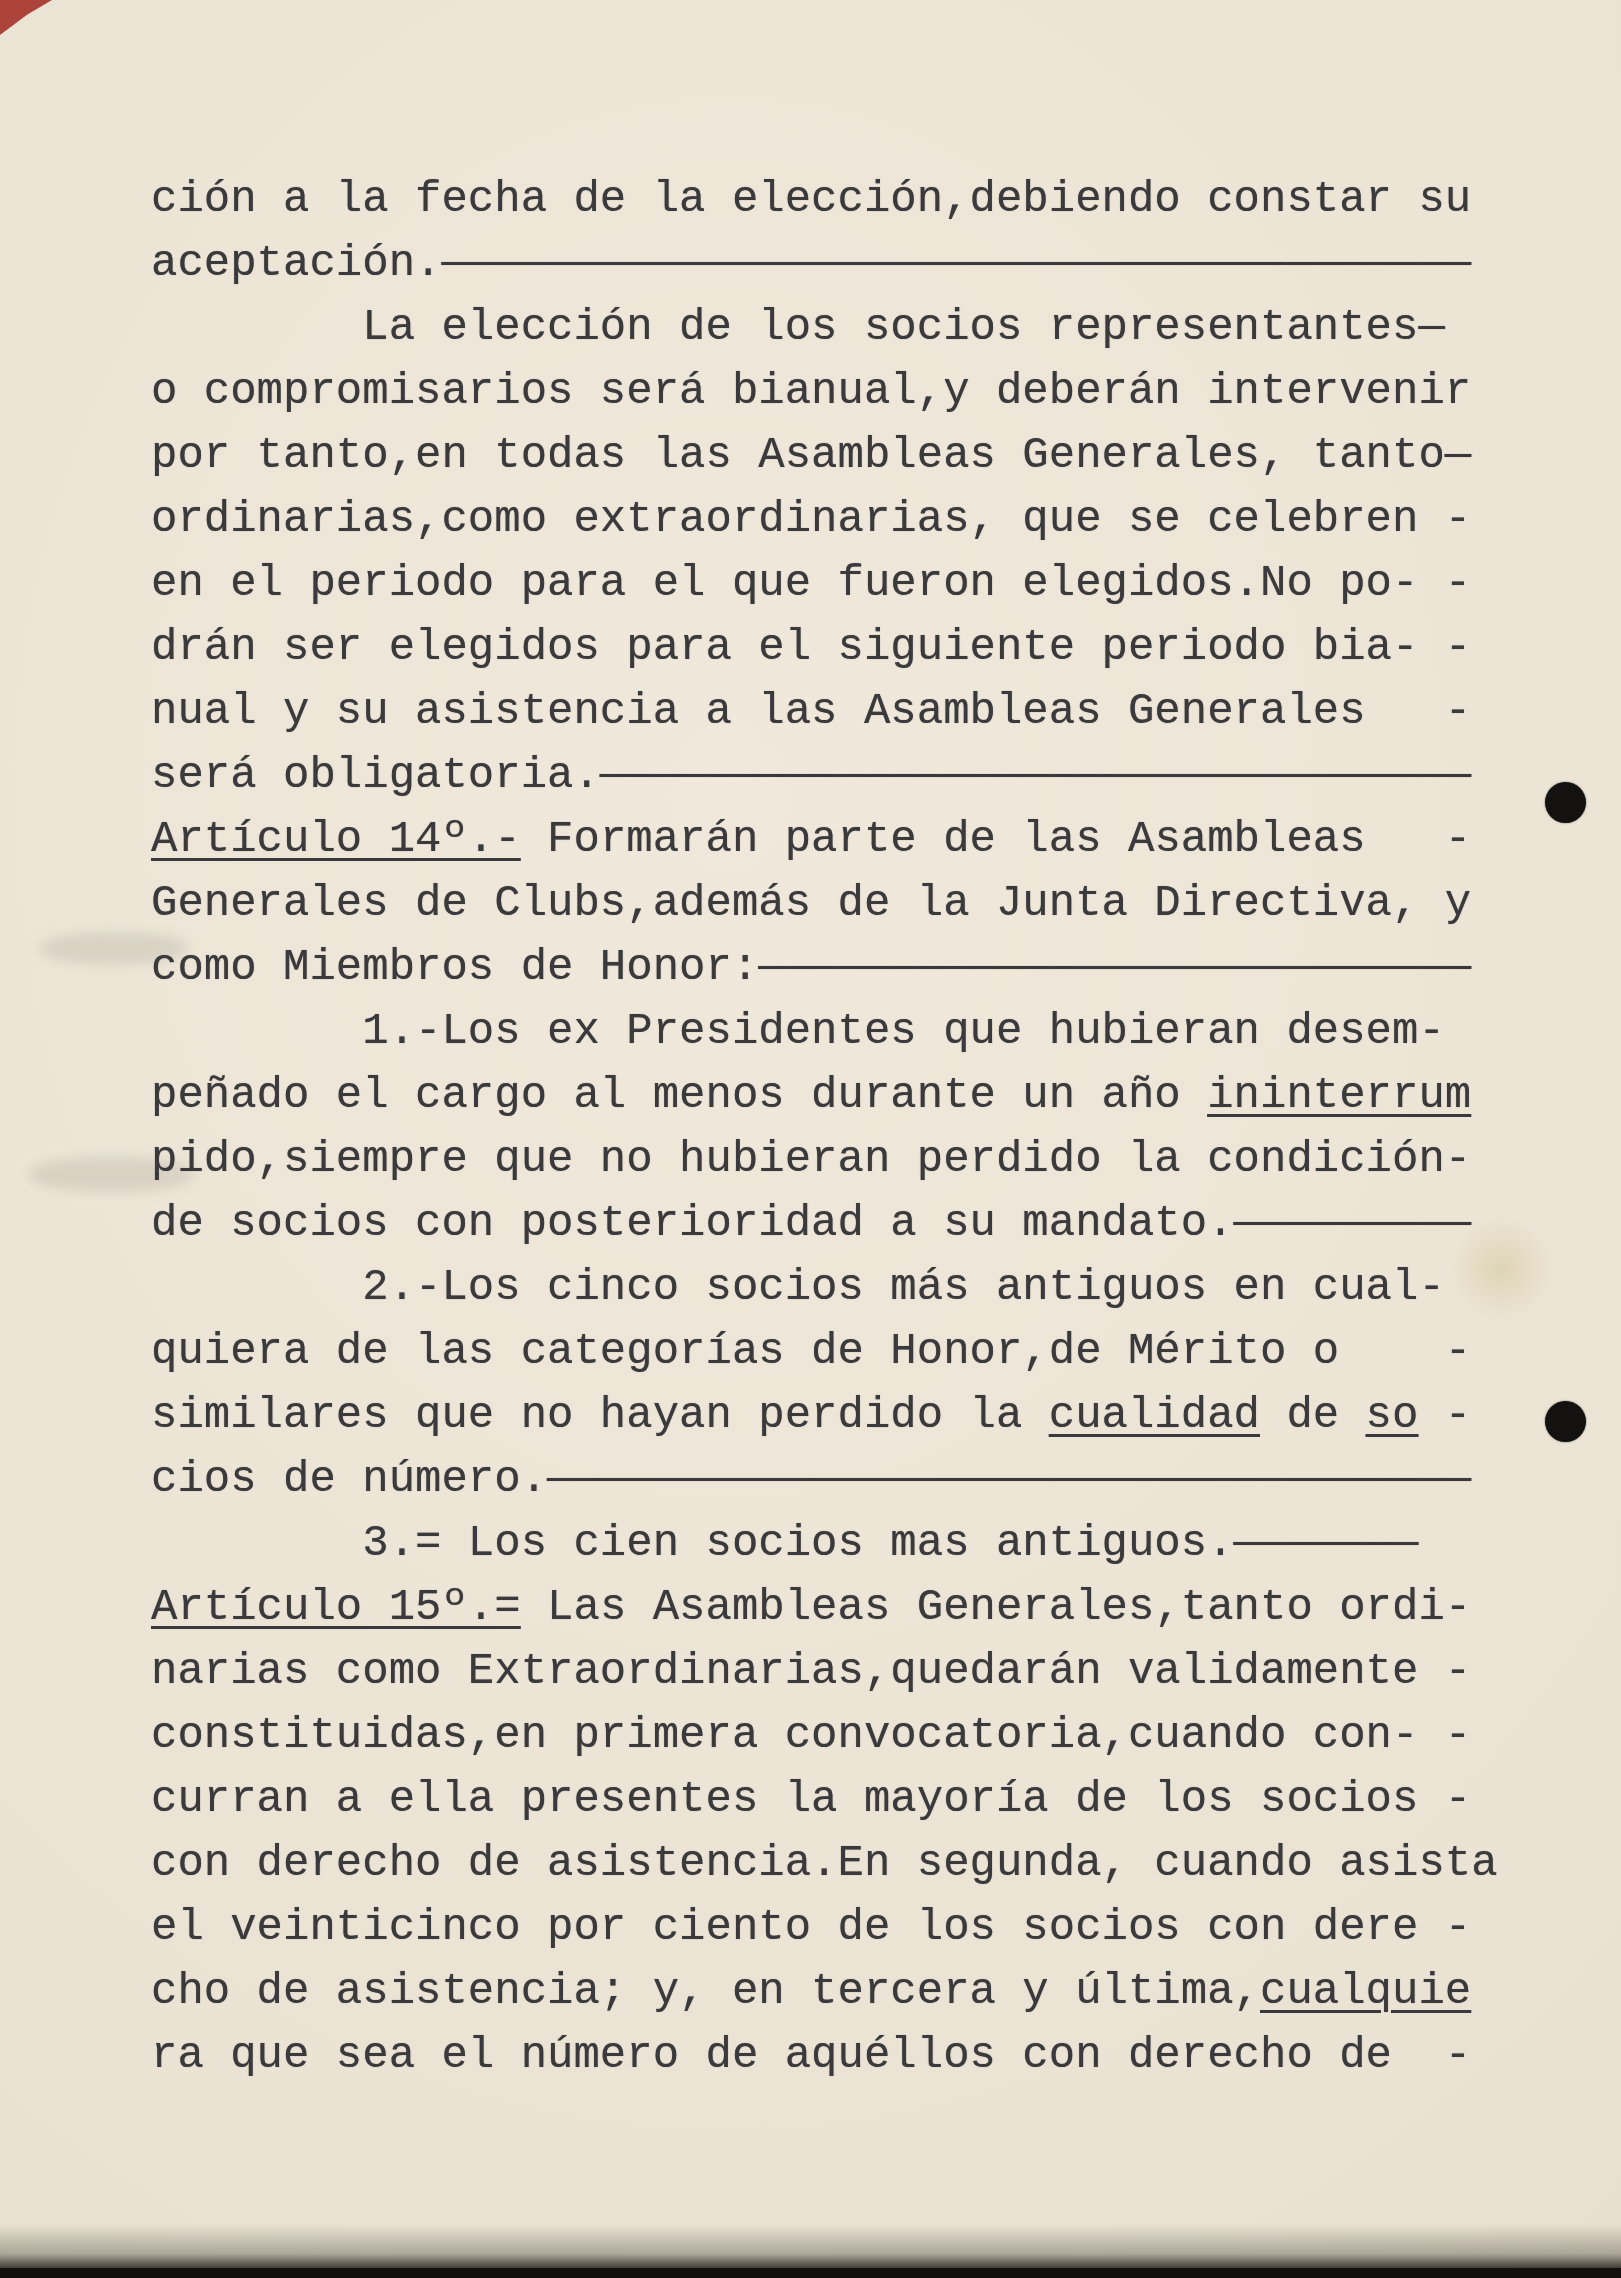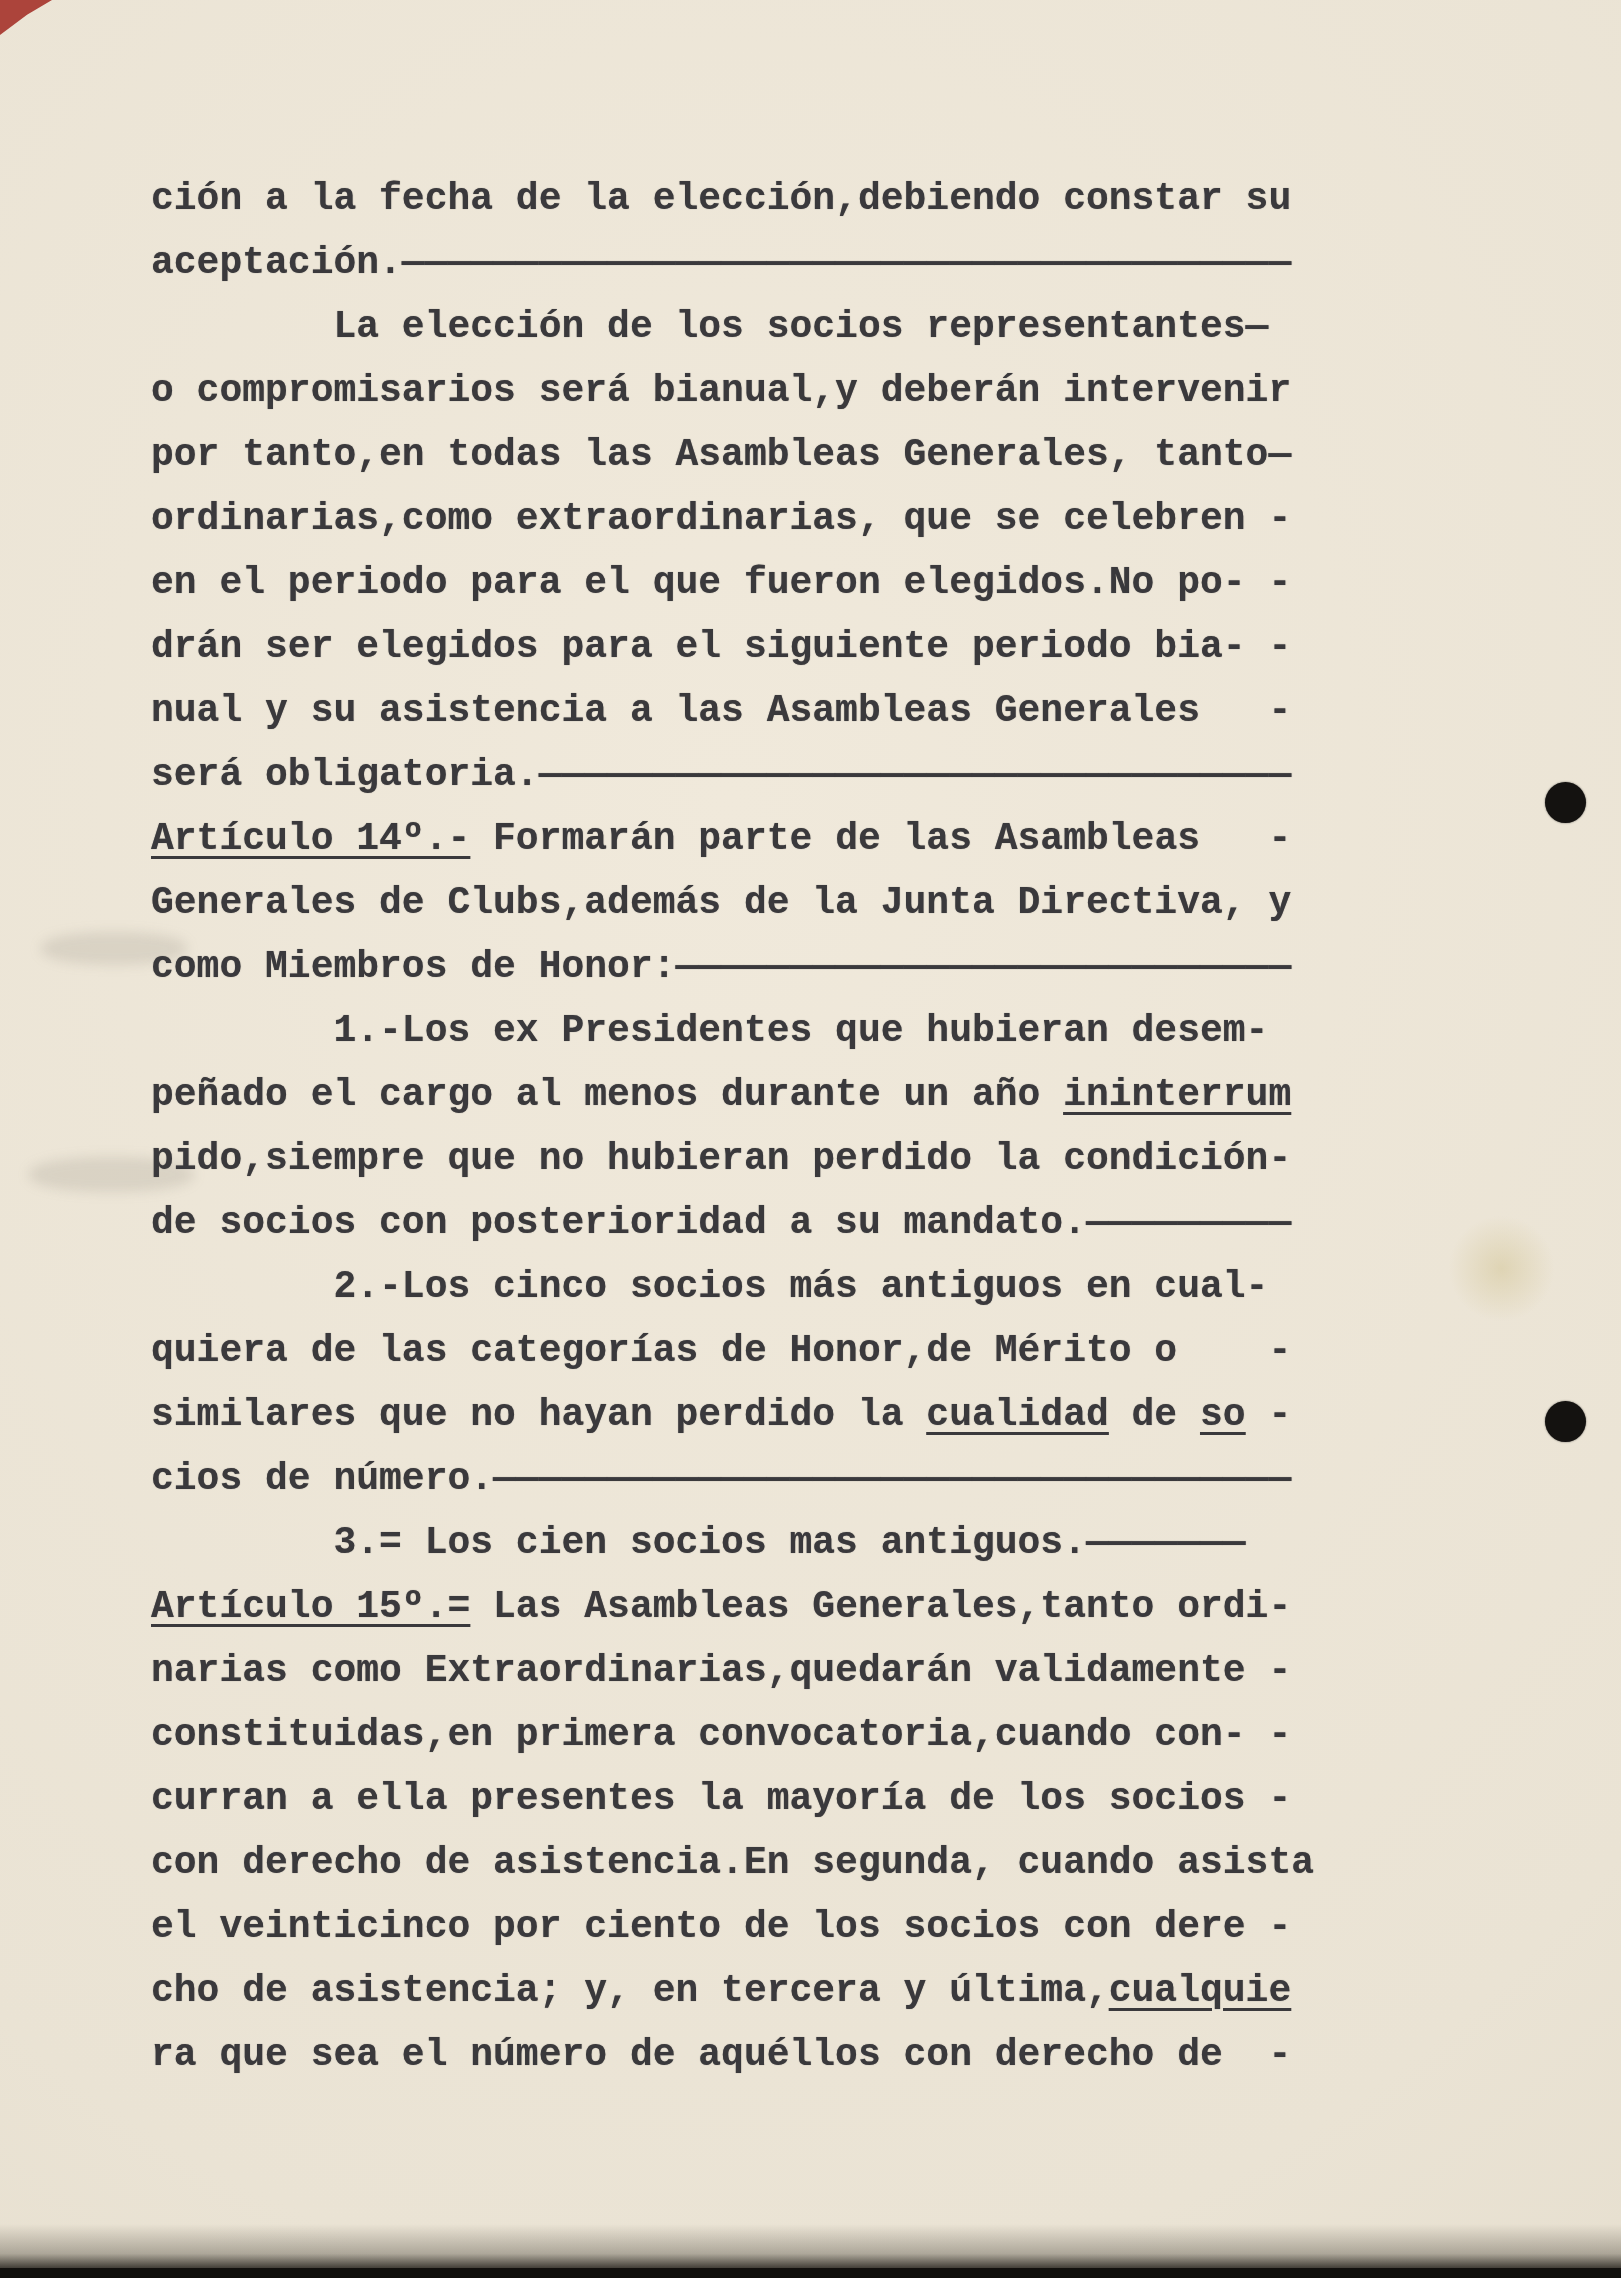--- a/index.html
+++ b/index.html
@@ -11,25 +11,24 @@
       radial-gradient(140% 120% at 45% 35%,
         #f0e9db 0%, var(--paper, #eae3d4) 55%, #e2dac9 85%, #d8cfbc 100%);
     font-family: "Liberation Mono", "DejaVu Sans Mono", monospace;
   }
   .doc {
     position: absolute;
     left: 151px;
     top: 167px;
     width: 1378px;
     color: var(--ink, #3a393c);
-    font-size: 38px;
+    font-size: 44px;
     line-height: 64px;
     white-space: pre;
     text-shadow: 0 0 1px rgba(45, 44, 46, 0.55);
-    font-weight: bold;
   }
   .line { height: 64px; }
   .u {
     text-decoration: underline;
     text-decoration-thickness: 2.9px;
     text-underline-offset: 6.8px;
   }
   .dot {
     position: absolute;
     width: 41px;

